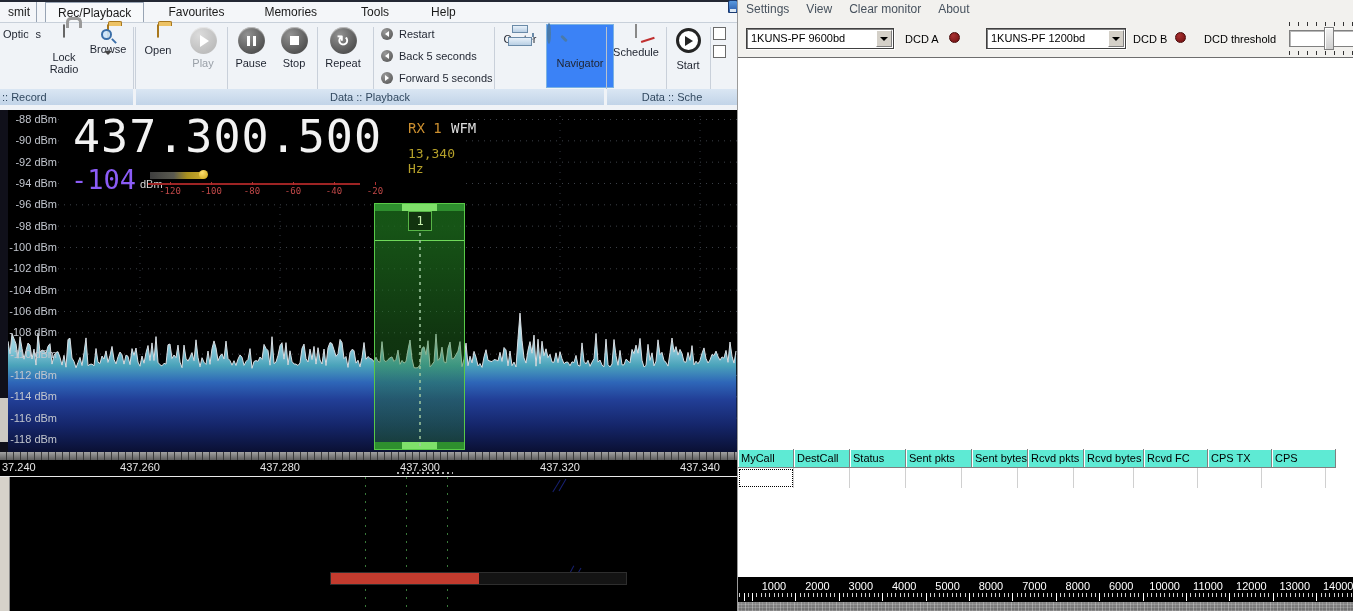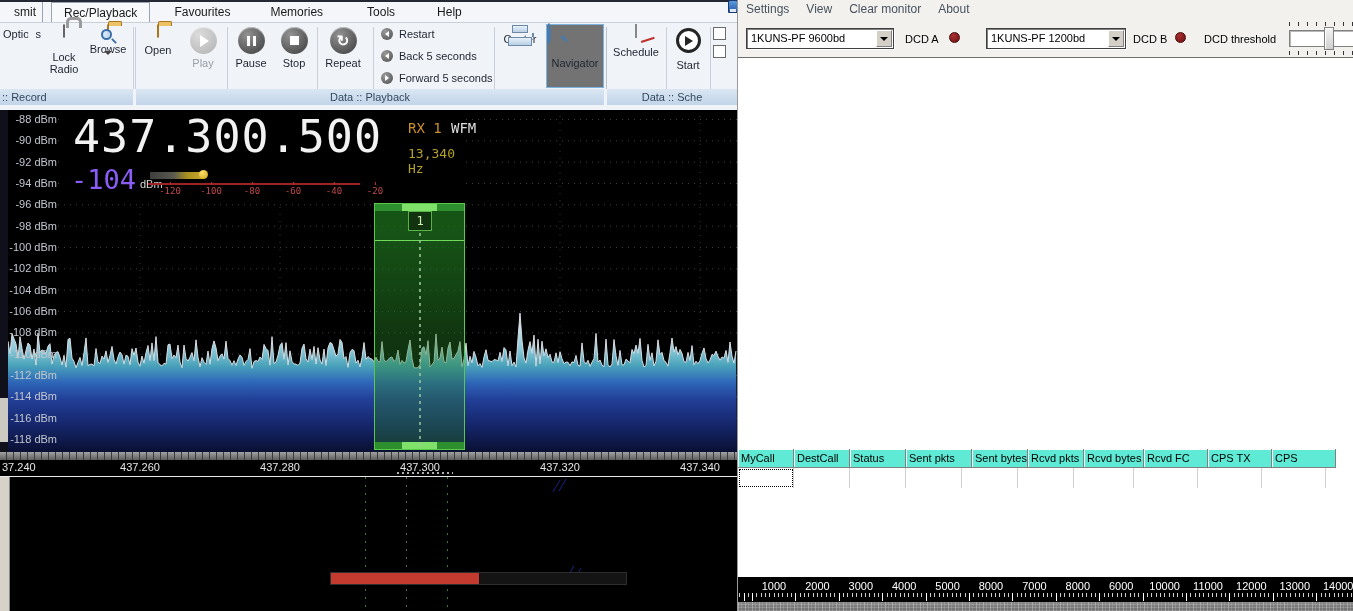--- a/index.html
+++ b/index.html
@@ -42,21 +42,21 @@
   .small-row { position:absolute; left:381px; font-size:11px; color:#1f2430; display:flex; align-items:center; height:14px; }
   .sm-ic { width:12px; height:12px; border-radius:50%; background:radial-gradient(circle at 35% 30%,#9a9a9a,#606060 75%); margin-right:6px; flex:none; display:flex; align-items:center; justify-content:center; }
   .sm-ic i { width:0; height:0; border-top:3px solid transparent; border-bottom:3px solid transparent; }
   .sm-ic i.l { border-right:4px solid #fff; }
   .sm-ic i.r { border-left:4px solid #fff; }
   .center-ic { position:relative; width:26px; height:24px; margin:4px auto 0; }
   .center-ic i { position:absolute; left:50%; transform:translateX(-50%); background:linear-gradient(#e8f1fa,#b9cfe4); border:1px solid #6a8aa8; }
   .center-ic i.t { top:0; width:16px; height:8px; }
   .center-ic i.b { top:12px; width:24px; height:9px; }
   .center-ic:after { content:""; position:absolute; left:12px; top:8px; width:2px; height:4px; background:#6a8aa8; }
-  .nav-sel { position:absolute; left:546px; top:1px; width:58px; height:64px; background:#737373; border:1px solid #7ab2e2; }
+  .nav-sel { position:absolute; left:546px; top:1px; width:68px; height:64px; background:#3b82f6; border:1px solid #7ab2e2; }
   .nav-mag { position:relative; width:15px; height:15px; border:2px solid #4a7aaa; border-radius:50%; background:radial-gradient(circle at 35% 30%,#eaf4fc,#a8c8e4); margin:5px auto 0; }
   .nav-mag:after { content:""; position:absolute; left:11px; top:12px; width:8px; height:3px; background:#4a7aaa; transform:rotate(45deg); border-radius:2px; }
   .cal { position:relative; width:25px; height:20px; background:#f8f8f8; border:1px solid #888; margin:5px auto 0; }
   .cal:before { content:""; position:absolute; left:0; top:0; width:100%; height:5px; background:linear-gradient(#6cc86c,#3da04d); }
   .cal:after { content:""; position:absolute; left:4px; top:9px; width:14px; height:5px; border-bottom:2px solid #c03030; transform:rotate(-18deg); }
   .start-ic { width:25px; height:25px; border-radius:50%; background:#fff; border:3px solid #242424; margin:3px auto 0; display:flex; align-items:center; justify-content:center; }
   .start-ic i { width:0; height:0; border-left:8px solid #242424; border-top:5px solid transparent; border-bottom:5px solid transparent; margin-left:2px; }
   .chk { position:absolute; left:713px; width:13px; height:13px; background:#fff; border:1px solid #6a6a6a; }
   
   #spectrum-area { position:absolute; left:0; top:110px; width:737px; height:342px; background:#000; }
@@ -134,21 +134,21 @@
                  repeating-linear-gradient(0deg,rgba(255,255,255,.16) 0 1px,transparent 1px 3px),
                  linear-gradient(#878787,#6f6f6f); }
 </style>
 </head>
 <body>
 
 <div id="left-window">
 
   <div id="tabbar">
     <div id="tabbar-tabs" style="display:flex;align-items:flex-end;height:22px;">
-        <div class="tab cut" style="margin-left: 8px; text-align: center;">smit</div>
+        <div class="tab cut" style="margin-left: 2px; text-align: center;">smit</div>
         <div class="tab active" style="margin-left: 8px;">Rec/Playback</div>
         <div class="tab" style="margin-left: 18px;">Favourites</div>
         <div class="tab" style="margin-left: 28px;">Memories</div>
         <div class="tab" style="margin-left: 32px;">Tools</div>
         <div class="tab" style="margin-left: 30px;">Help</div>
       </div>
   </div>
   <div id="win-icon"></div>
 
   <div id="ribbon">

